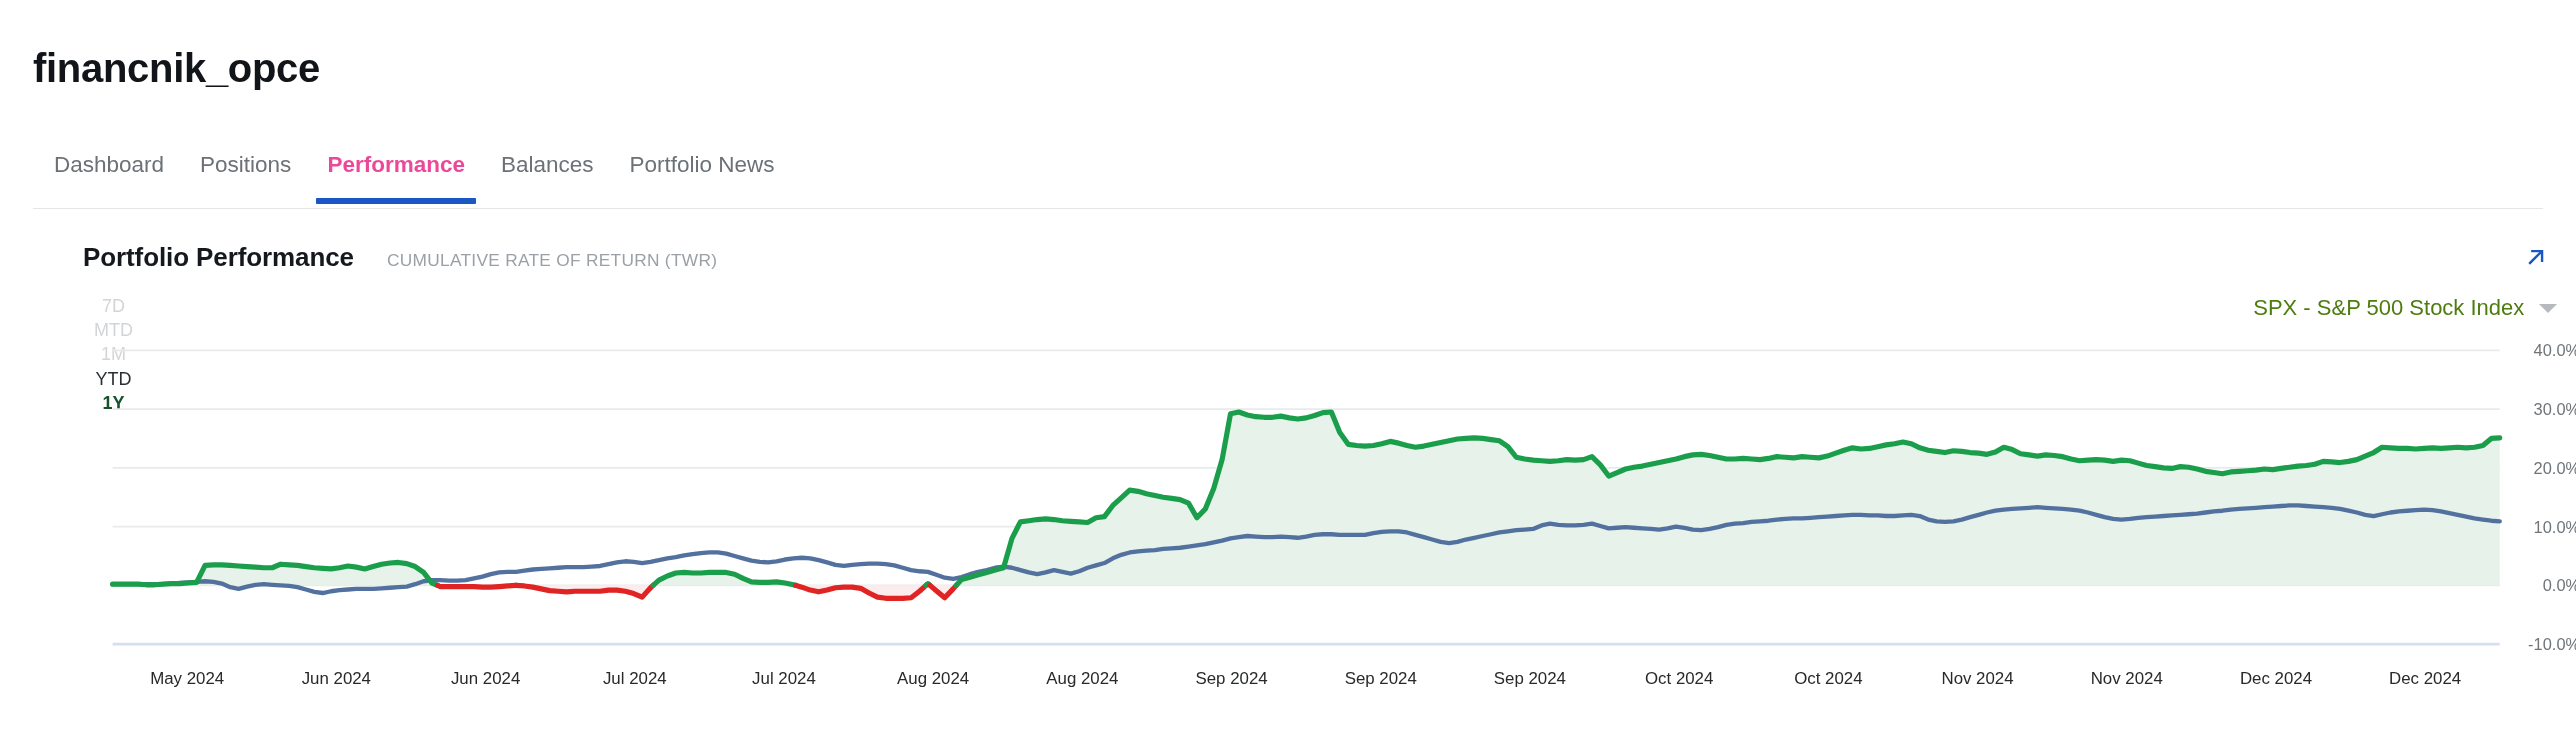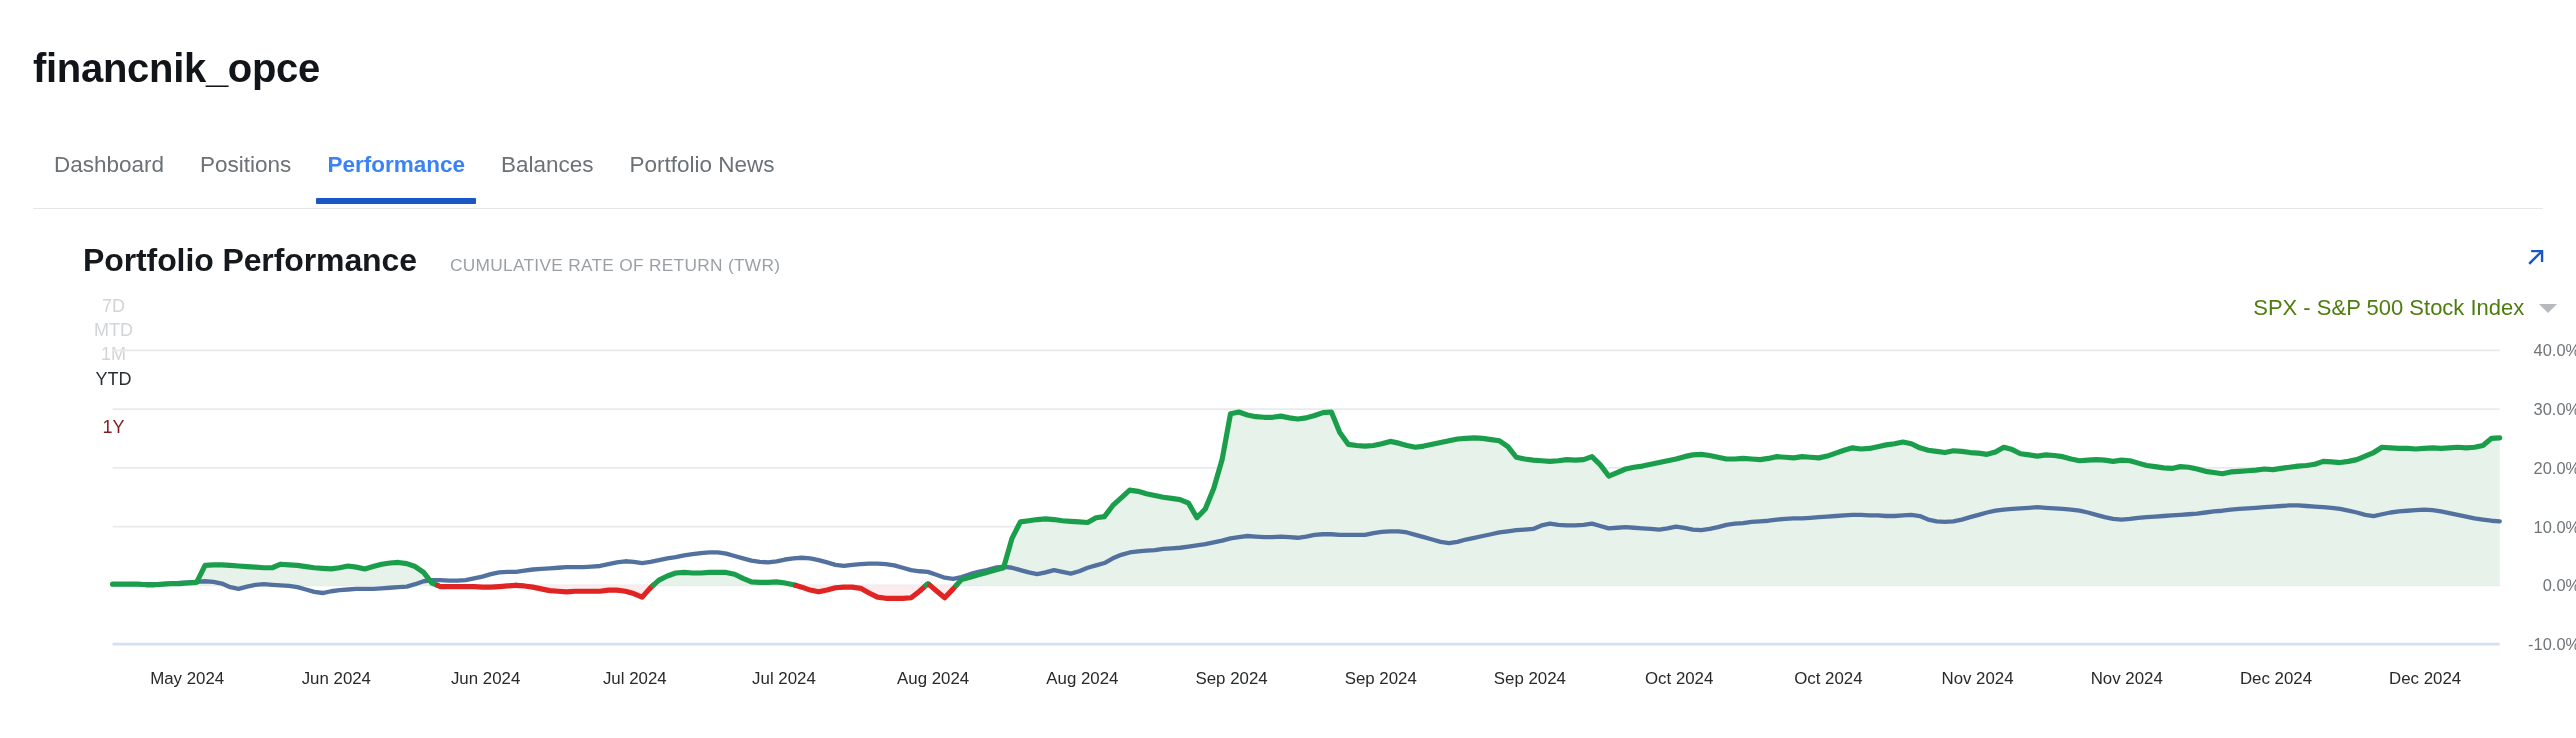--- a/index.html
+++ b/index.html
@@ -34,21 +34,21 @@
   }
   .tab {
     position: relative;
     padding: 5.2px 18px 26px 18px;
     font-size: 22.5px;
     color: #6b7177;
     white-space: nowrap;
     cursor: pointer;
   }
   .tab:first-child { padding-left: 21px; }
-  .tab.active { color: #3b82f6; font-weight: 600; }
+  .tab.active { color: #ec4899; font-weight: 600; }
   .tab.active::after {
     content: "";
     position: absolute;
     left: 7px; right: 7px; bottom: 0;
     height: 6px;
     background: #1a57c4;
     border-radius: 0.9px;
   }
   .tabs-rule {
     position: absolute;
@@ -58,21 +58,21 @@
   }
 
   
   .card-title-row {
     position: absolute;
     left: 83px; top: 242px;
     display: flex;
     align-items: baseline;
   }
   .card-title {
-    font-size: 32px;
+    font-size: 26px;
     font-weight: 700;
     color: #15181c;
     letter-spacing: -0.1px;
   }
   .card-subtitle {
     margin-left: 33px;
     font-size: 17.3px;
     color: #9aa0a6;
     letter-spacing: 0.3px;
   }
@@ -94,21 +94,21 @@
     flex-direction: column;
   }
   .period {
     font-size: 18px;
     padding: 1.7px 14px;
     color: #d2d5d8;
     cursor: pointer;
     white-space: nowrap;
   }
   .period.enabled { color: #2b2f33; }
-  .period.active  { color: #7f1d1d; font-weight: 400; margin-top: 24px; }
+  .period.active  { color: #14532d; font-weight: 700; }
 
   
   .benchmark {
     position: absolute;
     right: 19px; top: 295px;
     display: flex;
     align-items: center;
     cursor: pointer;
   }
   .benchmark-label {

